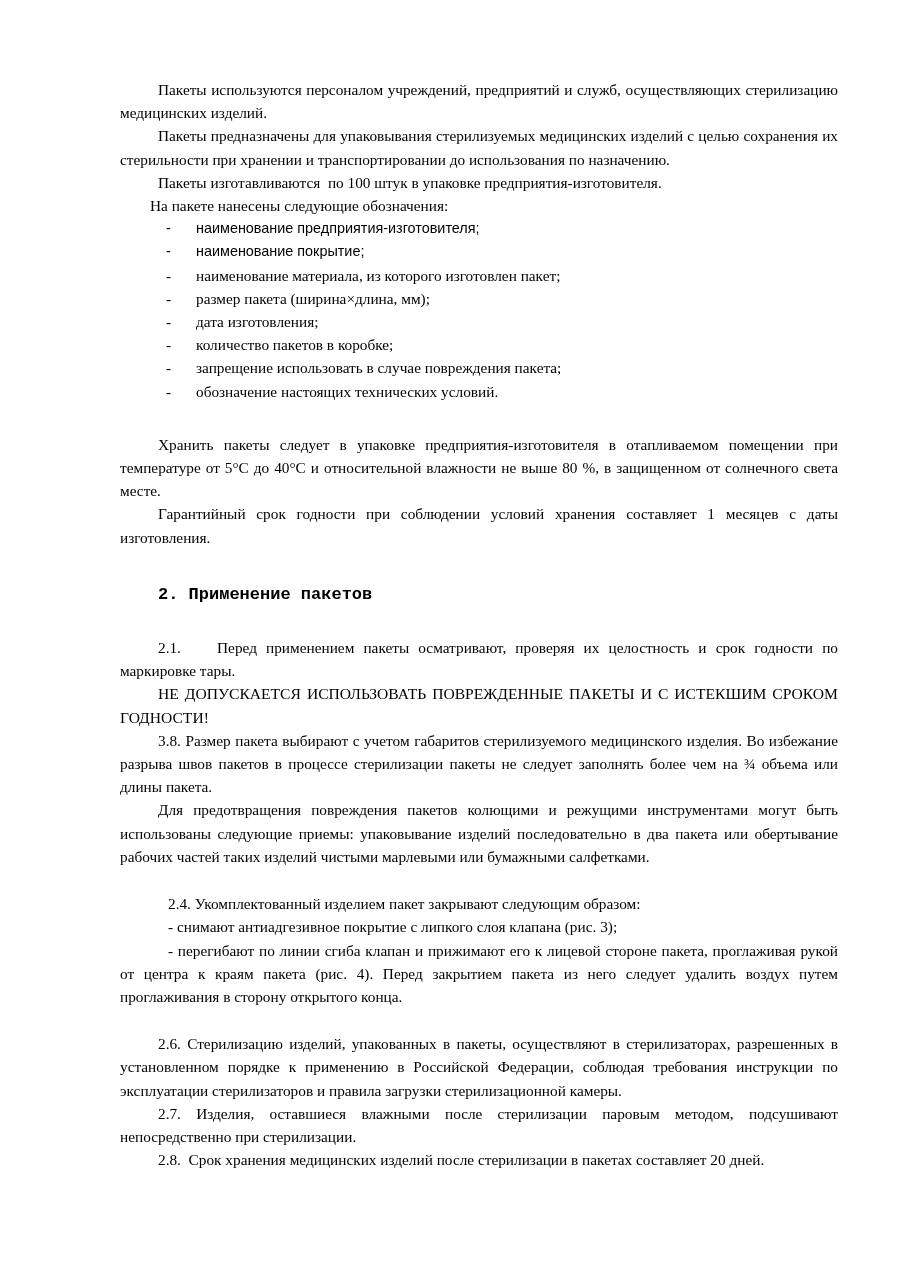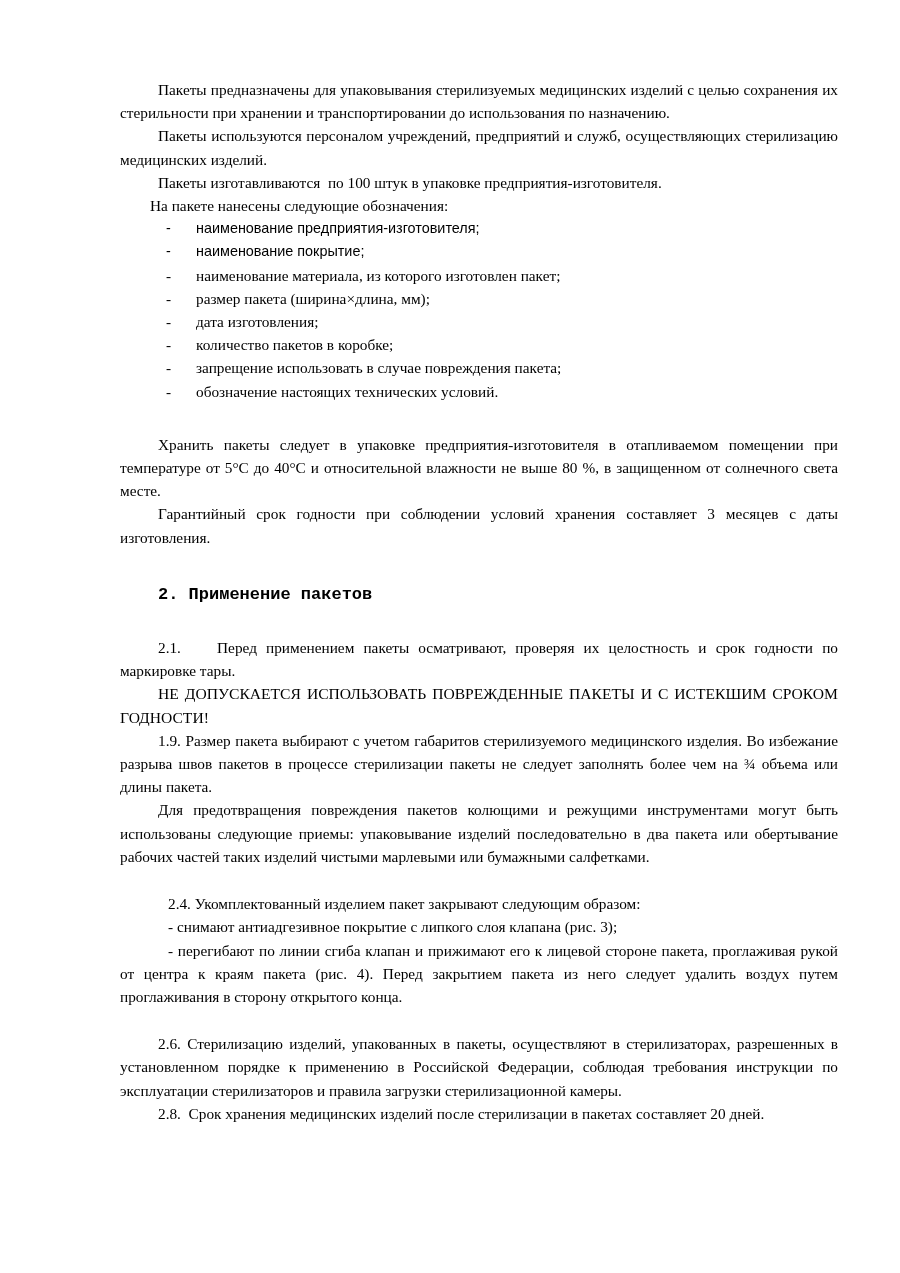--- a/index.html
+++ b/index.html
@@ -93,70 +93,71 @@
   .sp-24 { height: 24px; }
   .sp-30 { height: 30px; }
   .sp-34 { height: 34px; }
 </style>
 </head>
 <body>
 
 <div class="page">
   <div class="content">
 
+    <p class="p ind-md">Пакеты используются персоналом учреждений, предприятий и служб, осуществляющих стерилизацию медицинских изделий.</p>
+
     <p class="p ind-md">Пакеты предназначены для упаковывания стерилизуемых медицинских изделий с целью сохранения их стерильности при хранении и транспортировании до использования по назначению.</p>
-
-    <p class="p ind-md">Пакеты используются персоналом учреждений, предприятий и служб, осуществляющих стерилизацию медицинских изделий.</p>
 
     <p class="p ind-md">Пакеты изготавливаются  по 100 штук в упаковке предприятия-изготовителя.</p>
 
     <p class="p ind-sm">На пакете нанесены следующие обозначения:</p>
 
     <ul class="bullet-list">
       <li class="bullet-row sans-item"><span class="dash">-</span><span>наименование предприятия-изготовителя;</span></li>
       <li class="bullet-row sans-item"><span class="dash">-</span><span>наименование покрытие;</span></li>
       <li class="bullet-row"><span class="dash">-</span><span>наименование материала, из которого изготовлен пакет;</span></li>
       <li class="bullet-row"><span class="dash">-</span><span>размер пакета (ширина×длина, мм);</span></li>
       <li class="bullet-row"><span class="dash">-</span><span>дата изготовления;</span></li>
       <li class="bullet-row"><span class="dash">-</span><span>количество пакетов в коробке;</span></li>
       <li class="bullet-row"><span class="dash">-</span><span>запрещение использовать в случае повреждения пакета;</span></li>
       <li class="bullet-row"><span class="dash">-</span><span>обозначение настоящих технических условий.</span></li>
     </ul>
 
     <div class="sp-30"></div>
 
     <p class="p ind-md">Хранить пакеты следует в упаковке предприятия-изготовителя в отапливаемом помещении при температуре от 5°С до 40°С и относительной влажности не выше 80 %, в защищенном от солнечного света месте.</p>
 
-    <p class="p ind-md">Гарантийный срок годности при соблюдении условий хранения составляет 3 месяцев с даты изготовления.</p>
+    <p class="p ind-md">Гарантийный срок годности при соблюдении условий хранения составляет 1 месяцев с даты изготовления.</p>
 
     <div class="sp-34"></div>
 
     <h2 class="h2">2. Применение пакетов</h2>
 
     <div class="sp-30"></div>
 
     <p class="p ind-md">2.1.	Перед применением пакеты осматривают, проверяя их целостность и срок годности по маркировке тары.</p>
 
     <p class="warn">НЕ ДОПУСКАЕТСЯ ИСПОЛЬЗОВАТЬ ПОВРЕЖДЕННЫЕ ПАКЕТЫ И С ИСТЕКШИМ СРОКОМ ГОДНОСТИ!</p>
 
-    <p class="p ind-md">1.9. Размер пакета выбирают с учетом габаритов стерилизуемого медицинского изделия. Во избежание разрыва швов пакетов в процессе стерилизации пакеты не следует заполнять более чем на ¾ объема или длины пакета.</p>
+    <p class="p ind-md">3.8. Размер пакета выбирают с учетом габаритов стерилизуемого медицинского изделия. Во избежание разрыва швов пакетов в процессе стерилизации пакеты не следует заполнять более чем на ¾ объема или длины пакета.</p>
 
 
     <p class="p ind-md">Для предотвращения повреждения пакетов колющими и режущими инструментами могут быть использованы следующие приемы: упаковывание изделий последовательно в два пакета или обертывание рабочих частей таких изделий чистыми марлевыми или бумажными салфетками.</p>
 
     <div class="sp-24"></div>
 
     <p class="p ind-lg last-left">2.4. Укомплектованный изделием пакет закрывают следующим образом:</p>
 
     <p class="p ind-lg last-left">- снимают антиадгезивное покрытие с липкого слоя клапана (рис. 3);</p>
 
     <p class="p ind-lg">- перегибают по линии сгиба клапан и прижимают его к лицевой стороне пакета, проглаживая рукой от центра к краям пакета (рис. 4). Перед закрытием пакета из него следует удалить воздух путем  проглаживания в сторону открытого конца.</p>
 
     <div class="sp-24"></div>
 
 
     <p class="p ind-md">2.6. Стерилизацию изделий, упакованных в пакеты, осуществляют в стерилизаторах, разрешенных в установленном порядке к применению в Российской Федерации, соблюдая требования инструкции по эксплуатации стерилизаторов и правила загрузки стерилизационной камеры.</p>
 
+    <p class="p ind-md">2.7. Изделия, оставшиеся влажными после стерилизации паровым методом, подсушивают непосредственно при стерилизации.</p>
 
     <p class="p ind-md">2.8.  Срок хранения медицинских изделий после стерилизации в пакетах составляет 20 дней.</p>
 
   </div>
 </div>
 
 </body></html>

